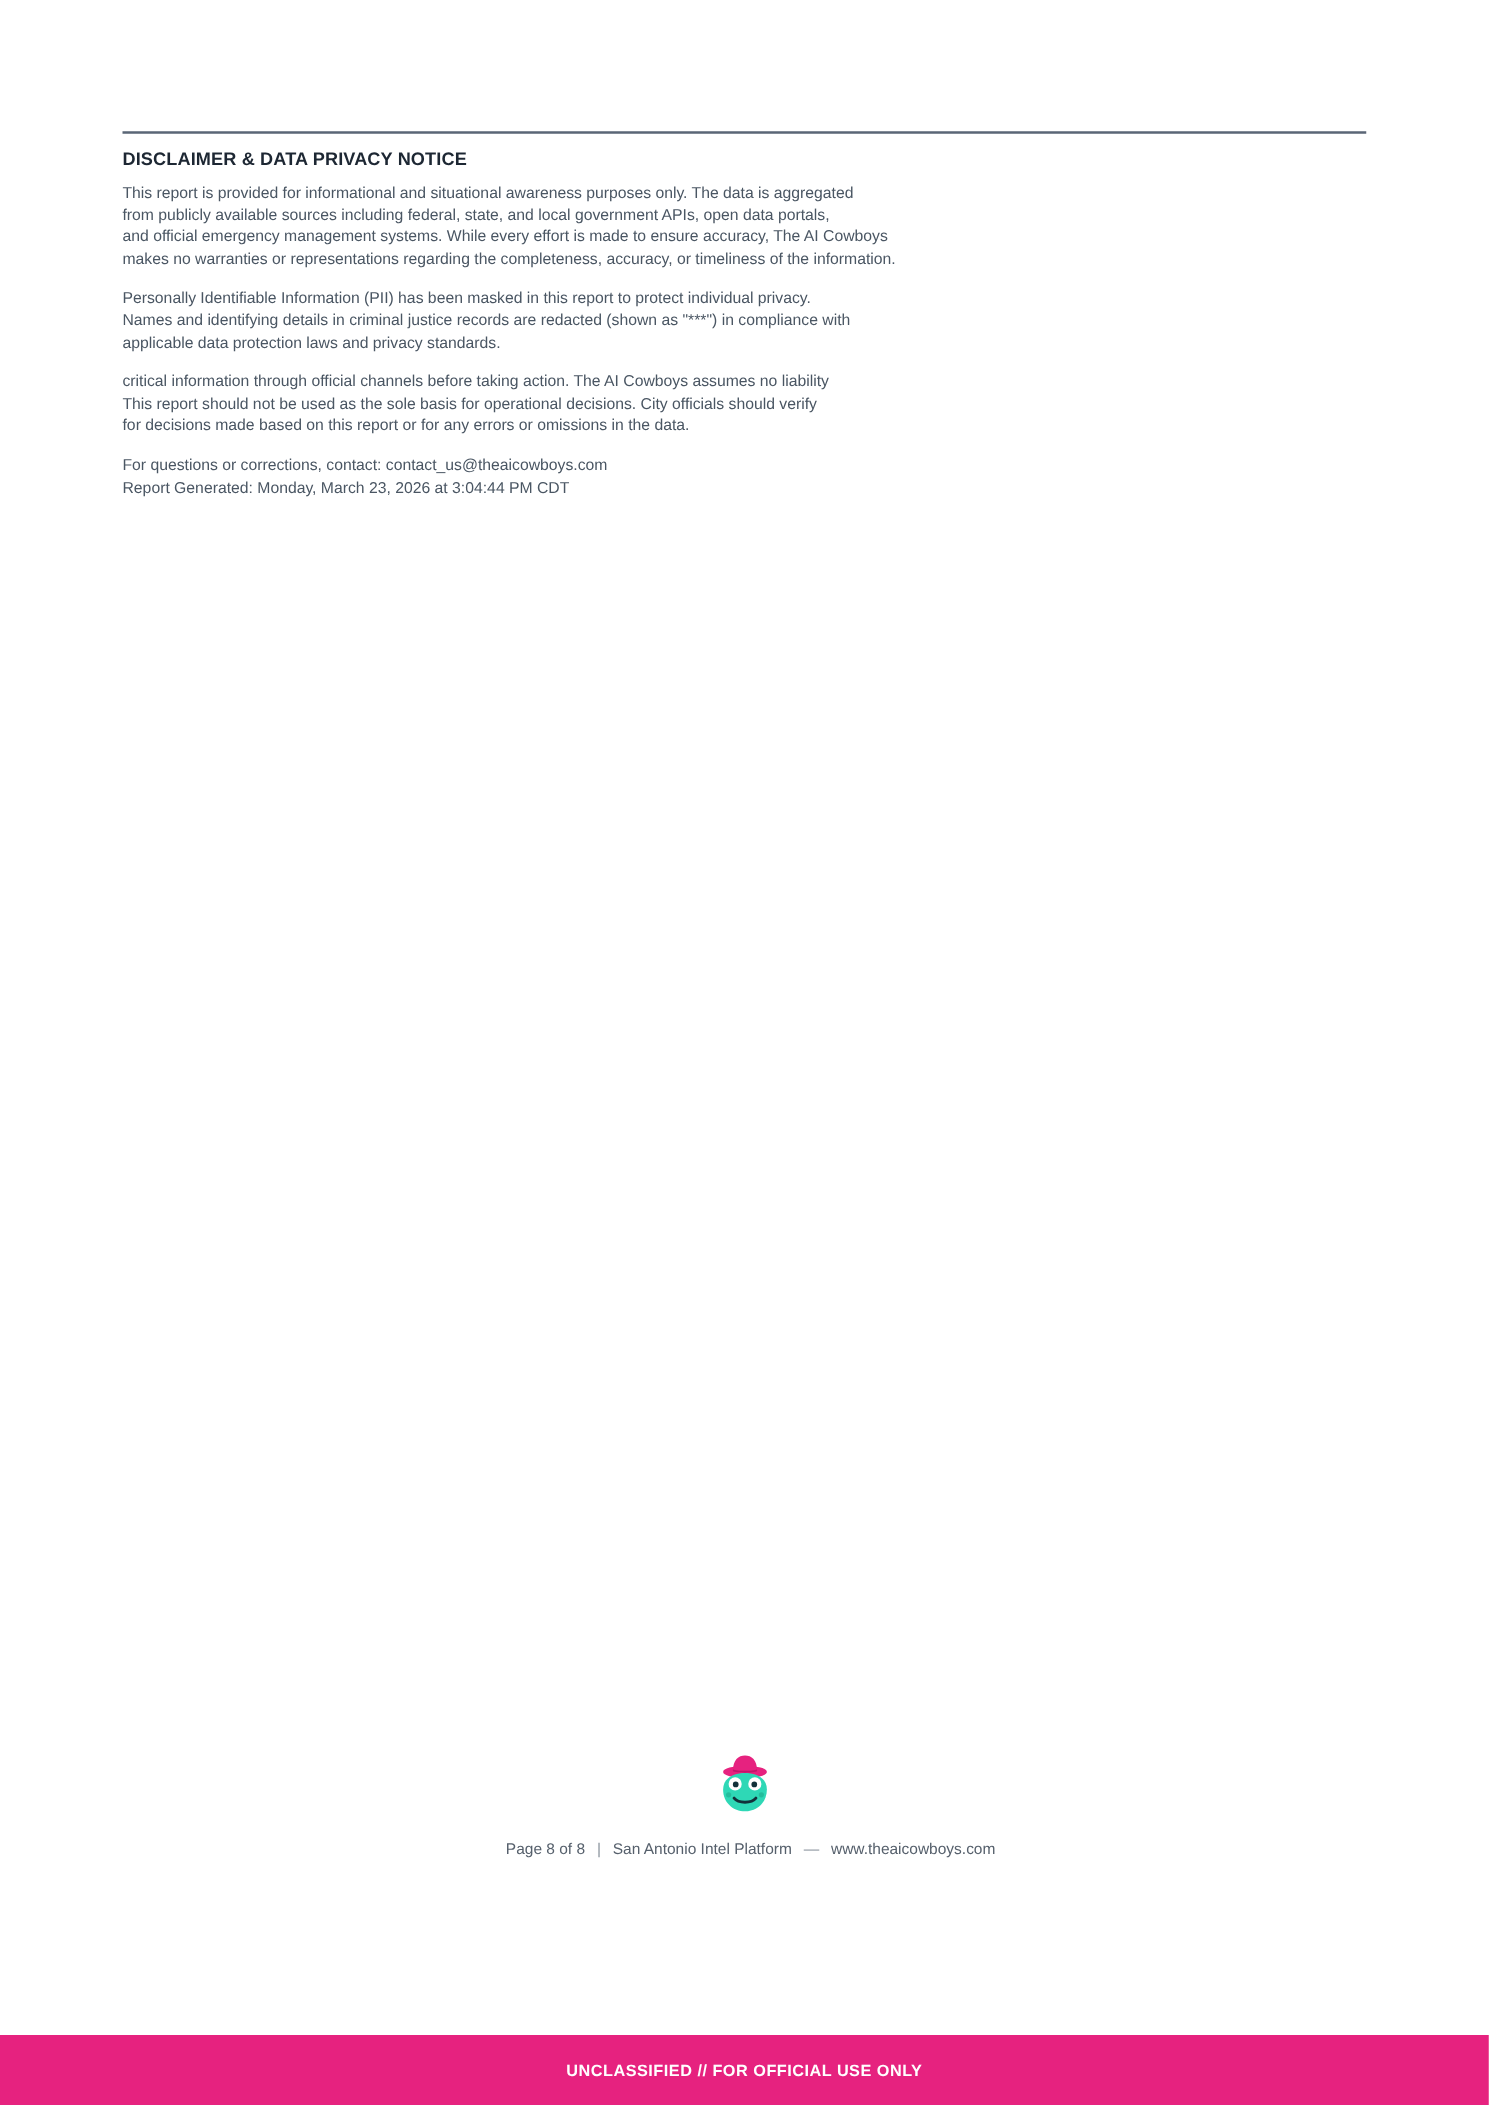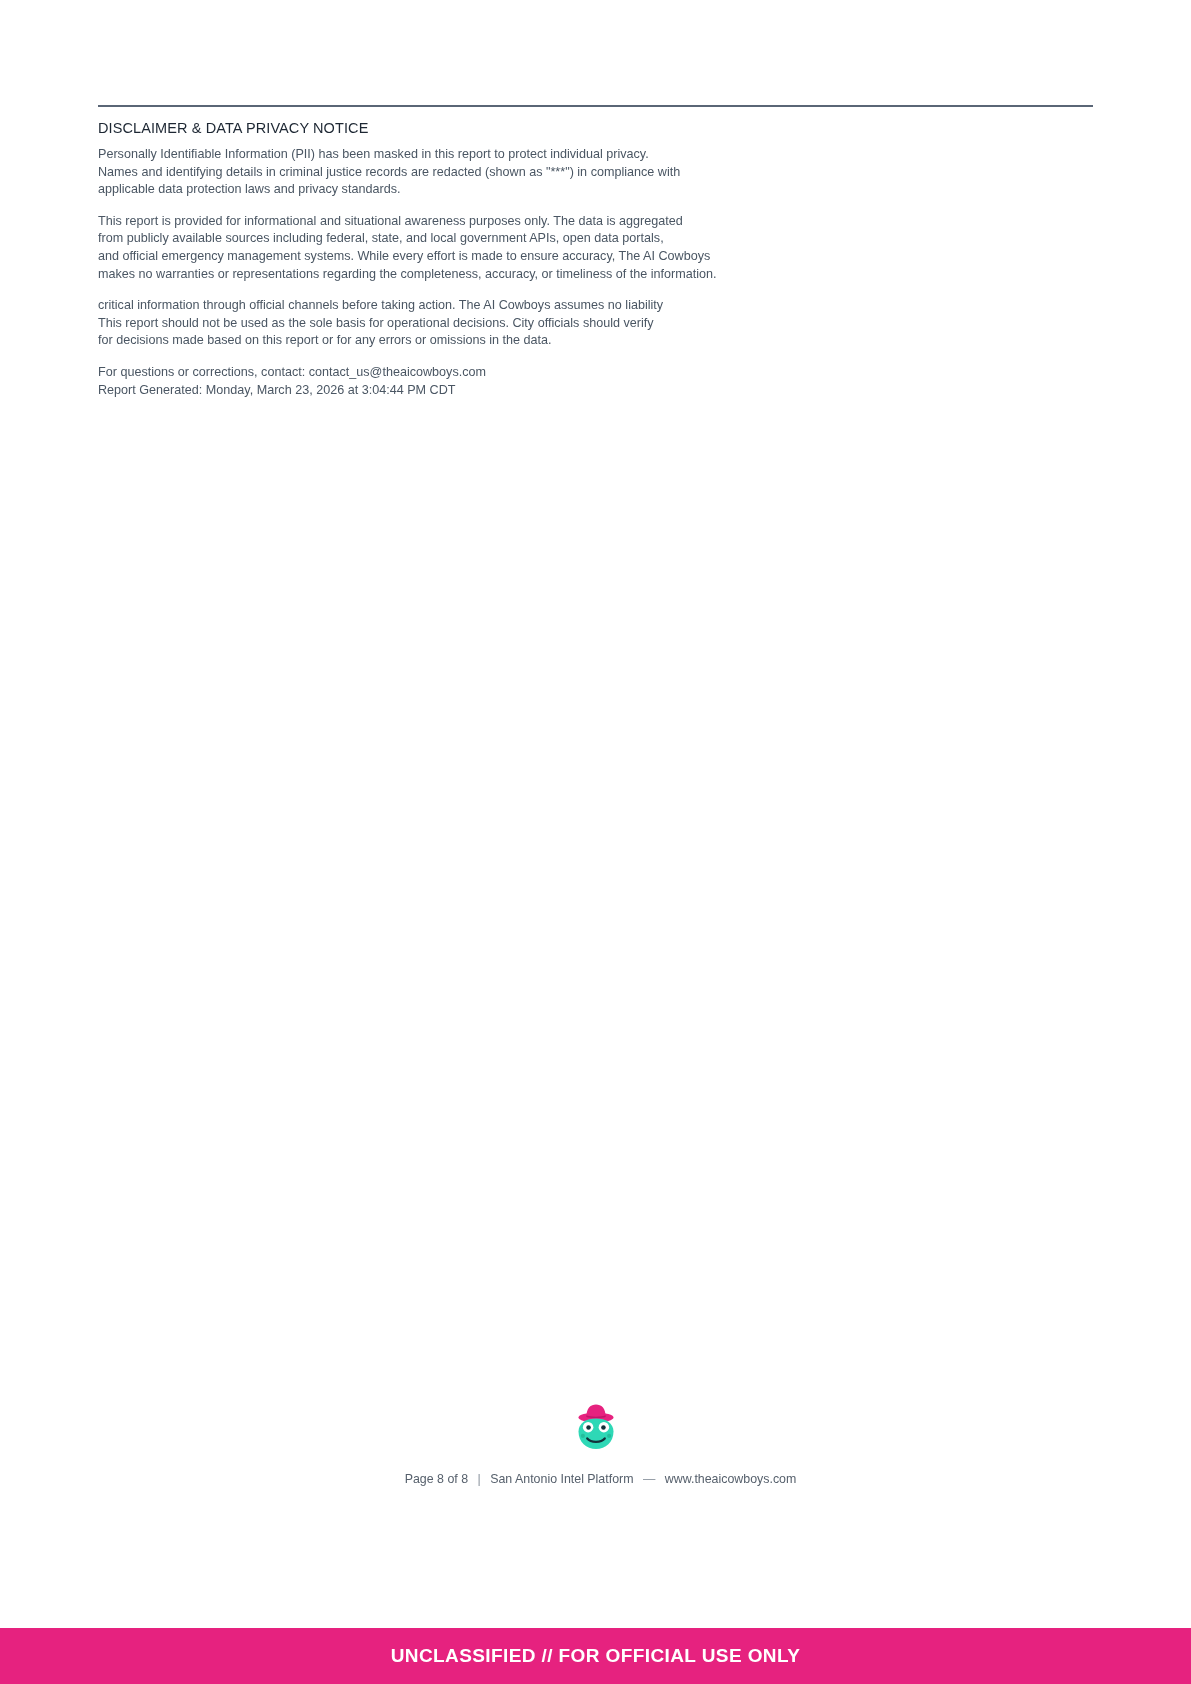--- a/index.html
+++ b/index.html
@@ -32,21 +32,21 @@
 
   .disclaimer {
     position: absolute;
     left: 98px;
     top: 120px;
     width: 900px;
   }
 
   .disclaimer-title {
     font-size: 14.5px;
-    font-weight: normal;
+    font-weight: bold;
     color: #1d2733;
     letter-spacing: 0.1px;
     margin: 0 0 10px 0;
   }
 
   .para {
     font-size: 12.6px;
     line-height: 17.6px;
     color: #4a5663;
     margin: 0 0 14px 0;
@@ -89,46 +89,46 @@
     right: 0;
     bottom: 0;
     height: 56px;
     background: #e6227f;
     display: flex;
     align-items: center;
     justify-content: center;
   }
   .classification-bar .label {
     color: #ffffff;
-    font-size: 19px;
+    font-size: 13px;
     font-weight: bold;
     letter-spacing: 0.4px;
   }
 </style>
 </head>
 <body>
 
 <div class="page">
 
   <div class="top-rule"></div>
 
   <div class="disclaimer">
     <div class="disclaimer-title">DISCLAIMER &amp; DATA PRIVACY NOTICE</div>
 
     <p class="para">
-      <span class="line">Personally Identifiable Information (PII) has been masked in this report to protect individual privacy.</span>
-      <span class="line">Names and identifying details in criminal justice records are redacted (shown as "***") in compliance with</span>
-      <span class="line">applicable data protection laws and privacy standards.</span>
-    </p>
-
-    <p class="para">
       <span class="line">This report is provided for informational and situational awareness purposes only. The data is aggregated</span>
       <span class="line">from publicly available sources including federal, state, and local government APIs, open data portals,</span>
       <span class="line">and official emergency management systems. While every effort is made to ensure accuracy, The AI Cowboys</span>
       <span class="line">makes no warranties or representations regarding the completeness, accuracy, or timeliness of the information.</span>
+    </p>
+
+    <p class="para">
+      <span class="line">Personally Identifiable Information (PII) has been masked in this report to protect individual privacy.</span>
+      <span class="line">Names and identifying details in criminal justice records are redacted (shown as "***") in compliance with</span>
+      <span class="line">applicable data protection laws and privacy standards.</span>
     </p>
 
     <p class="para">
       <span class="line">critical information through official channels before taking action. The AI Cowboys assumes no liability</span>
       <span class="line">This report should not be used as the sole basis for operational decisions. City officials should verify</span>
       <span class="line">for decisions made based on this report or for any errors or omissions in the data.</span>
     </p>
 
     <p class="para">
       <span class="line">For questions or corrections, contact: contact_us@theaicowboys.com</span>

